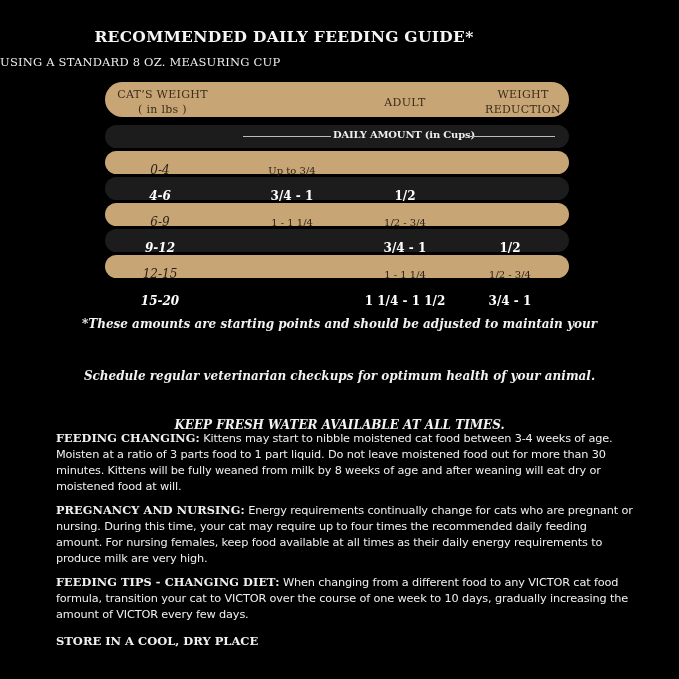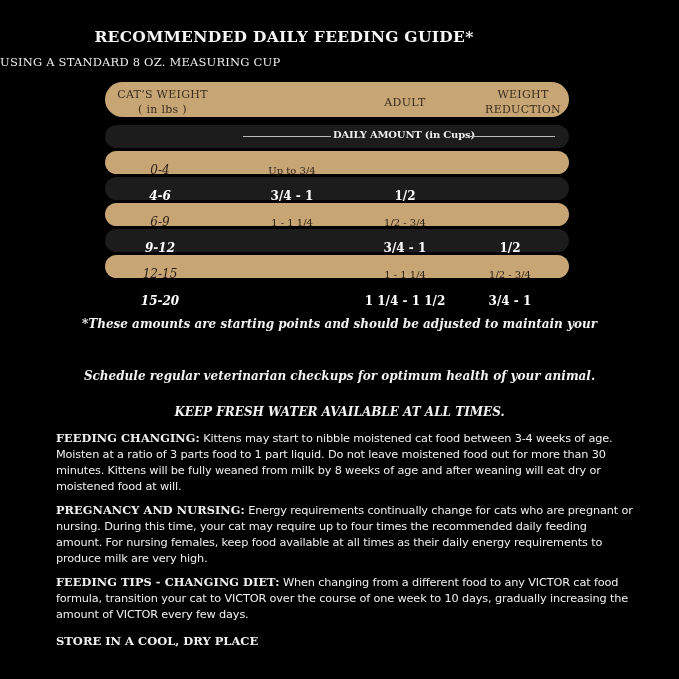--- a/index.html
+++ b/index.html
@@ -129,21 +129,21 @@
   <div class="cell c-w w">15-20</div>
   <div class="cell c-k"></div>
   <div class="cell c-a">1 1/4 - 1 1/2</div>
   <div class="cell c-r">3/4 - 1</div>
 </div>
 
 <div class="note" style="top:316px;">
   <div>*These amounts are starting points and should be adjusted to maintain your</div>
 </div>
 <div class="note" style="top:368px;">Schedule regular veterinarian checkups for optimum health of your animal.</div>
-<div class="note" style="top:404px;">KEEP FRESH WATER AVAILABLE AT ALL TIMES.</div>
+<div class="note" style="top:417px;">KEEP FRESH WATER AVAILABLE AT ALL TIMES.</div>
 
 <div class="para" style="top:430px;"><span class="lead">FEEDING CHANGING:</span><span> Kittens may start to nibble moistened cat food between 3-4 weeks of age. Moisten at a ratio of 3 parts food to 1 part liquid. Do not leave moistened food out for more than 30 minutes. Kittens will be fully weaned from milk by 8 weeks of age and after weaning will eat dry or moistened food at will.</span></div>
 
 <div class="para" style="top:502px;"><span class="lead">PREGNANCY AND NURSING:</span><span> Energy requirements continually change for cats who are pregnant or nursing. During this time, your cat may require up to four times the recommended daily feeding amount. For nursing females, keep food available at all times as their daily energy requirements to produce milk are very high.</span></div>
 
 <div class="para" style="top:574px;"><span class="lead">FEEDING TIPS - CHANGING DIET:</span><span> When changing from a different food to any VICTOR cat food formula, transition your cat to VICTOR over the course of one week to 10 days, gradually increasing the amount of VICTOR every few days.</span></div>
 
 <div class="store">STORE IN A COOL, DRY PLACE</div>
 
 </body></html>

